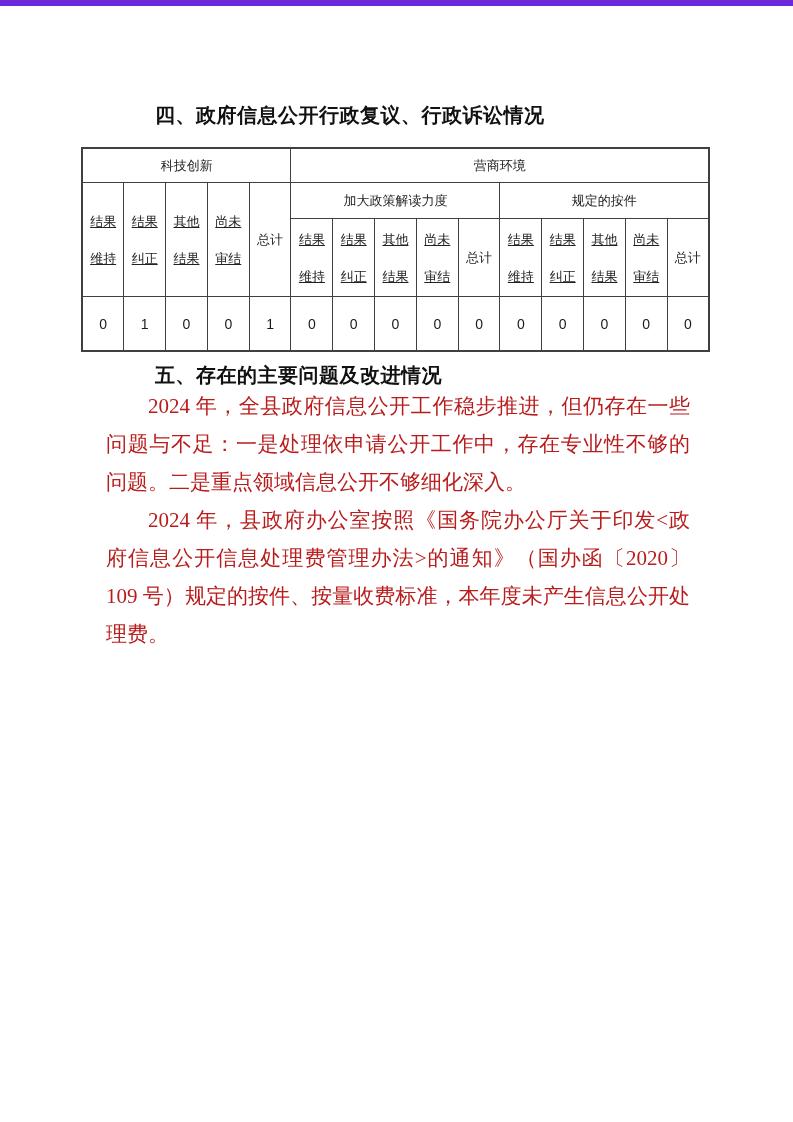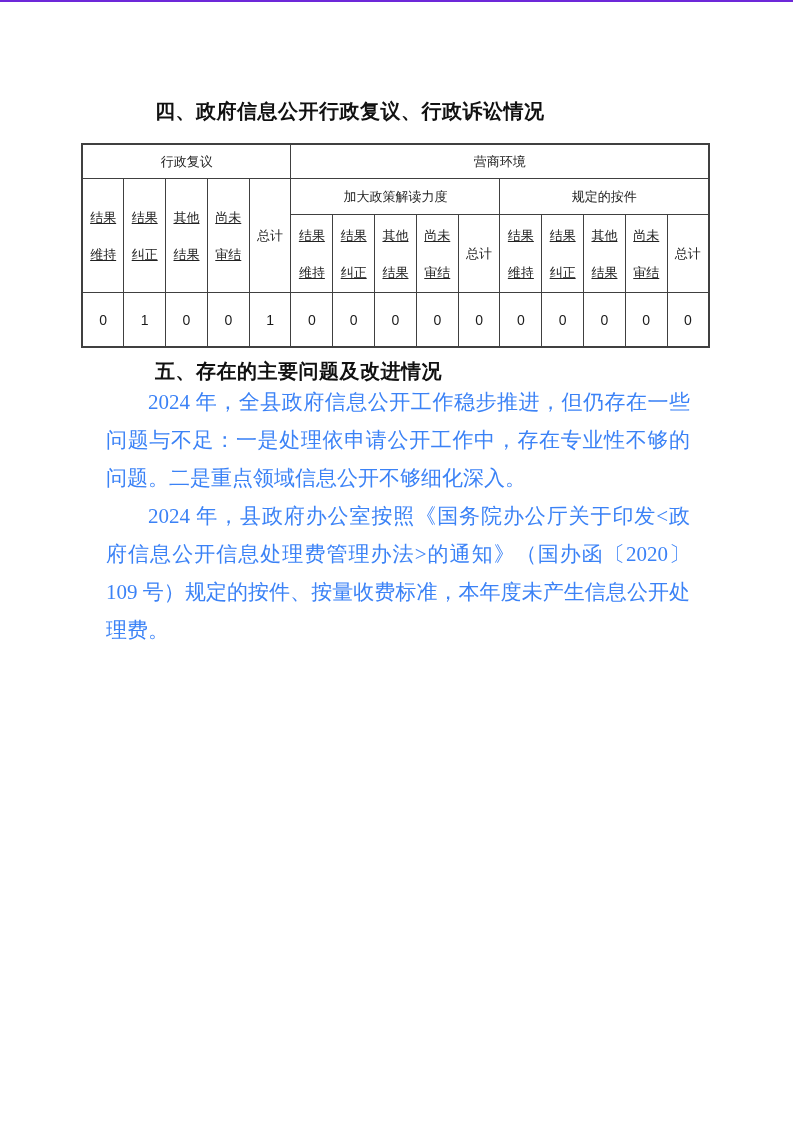--- a/index.html
+++ b/index.html
@@ -6,21 +6,21 @@
     margin: 0;
     padding: 0;
     background: #ffffff;
   }
   .page {
     position: relative;
     width: 793px;
     height: 1122px;
     box-sizing: border-box;
     background: #ffffff;
-    border-top: 2px solid #6d28d9;
+    border-top: 6px solid #6d28d9;
     padding: 0 83px 0 81px;
     overflow: hidden;
     font-family: "Liberation Serif", serif;
     color: #1f1f1f;
   }
   .heading {
     font-family: "Liberation Sans", sans-serif;
     font-weight: 700;
     font-size: 20px;
     line-height: 24px;
@@ -59,21 +59,21 @@
   }
   .hl { display: block; line-height: 37px; text-decoration: underline; }
 
   p.body-para {
     font-size: 21px;
     line-height: 38px;
     margin: 0 20px 0 25px;
     text-align: justify;
     text-justify: inter-character;
     text-indent: 42px;
-    color: #3b82f6;
+    color: #b91c1c;
   }
 </style>
 </head>
 <body>
 
 <div class="page">
 
   <h2 class="heading heading-4">四、政府信息公开行政复议、行政诉讼情况</h2>
 
   <table class="stat-table">
@@ -89,21 +89,21 @@
         <col>
         <col>
         <col>
         <col>
         <col>
         <col>
         <col>
     </colgroup>
     <tbody>
       <tr class="row-groups">
-        <td colspan="5">行政复议</td>
+        <td colspan="5">科技创新</td>
         <td colspan="10">营商环境</td>
       </tr>
       <tr class="row-subgroups">
         <td rowspan="2">
           <span class="hl">结果</span>
           <span class="hl">维持</span>
         </td>
         <td rowspan="2">
           <span class="hl">结果</span>
           <span class="hl">纠正</span>

